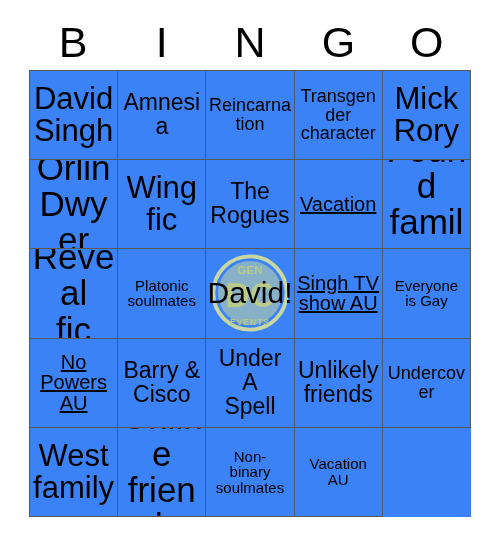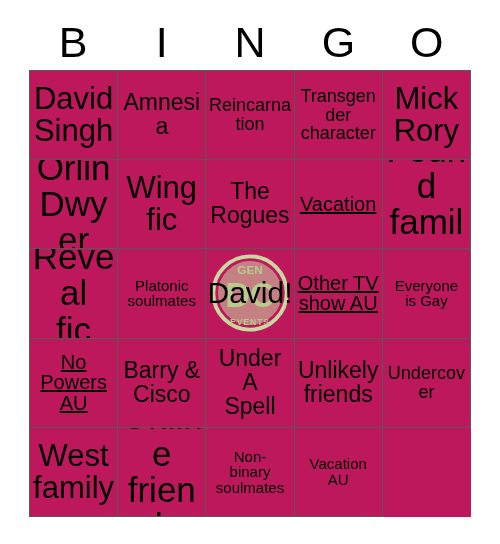--- a/index.html
+++ b/index.html
@@ -51,21 +51,21 @@
     left: 29px;
     top: 70px;
     width: 442px;
     height: 447px;
     display: grid;
     grid-template-columns: repeat(5, 1fr);
     grid-template-rows: repeat(5, 1fr);
     border-top: 1px solid #595959;
     border-left: 1px solid #595959;
     box-sizing: border-box;
-    background: #be185d;
+    background: #3b82f6;
   }
   .cell {
     position: relative;
     border-right: 1px solid #595959;
     border-bottom: 1px solid #595959;
     box-sizing: border-box;
     display: flex;
     align-items: center;
     justify-content: center;
     overflow: hidden;
@@ -175,21 +175,21 @@
         <svg class="logo" viewBox="0 0 100 100" xmlns="http://www.w3.org/2000/svg">
           <circle cx="50" cy="50" r="47" fill="none" stroke="#c9d7a0" stroke-width="5"></circle>
           <circle cx="50" cy="50" r="41" fill="#c9d7a0" opacity="0.55"></circle>
           <text x="50" y="25" text-anchor="middle" font-family="Liberation Sans, sans-serif" font-size="15" font-weight="bold" fill="#b9cb8a">GEN</text>
           <text x="50" y="91" text-anchor="middle" font-family="Liberation Sans, sans-serif" font-size="11" font-weight="bold" letter-spacing="1.2" fill="#b9cb8a">EVENTS</text>
           <text x="50" y="68" text-anchor="middle" font-family="Liberation Sans, sans-serif" font-size="44" font-weight="bold" fill="#b9cb8a">DC</text>
         </svg>
         <div class="free-label">David!</div>
       </div>
       <div class="cell">
-        <div class="cell-text fs-sm">Other TV
+        <div class="cell-text fs-sm">Singh TV
 show AU</div>
       </div>
       <div class="cell">
         <div class="cell-text fs-xs">Everyone
 is Gay</div>
       </div>
       <div class="cell">
         <div class="cell-text fs-sm">No
 Powers
 AU</div>

